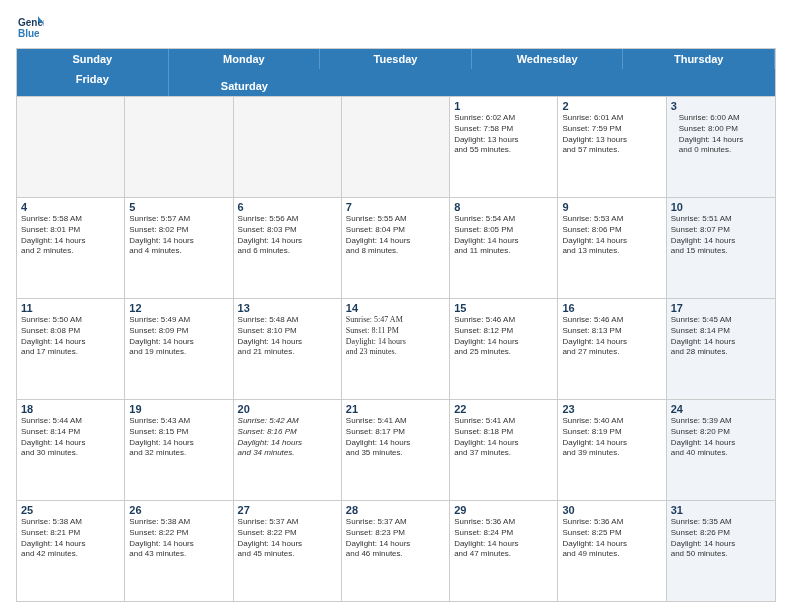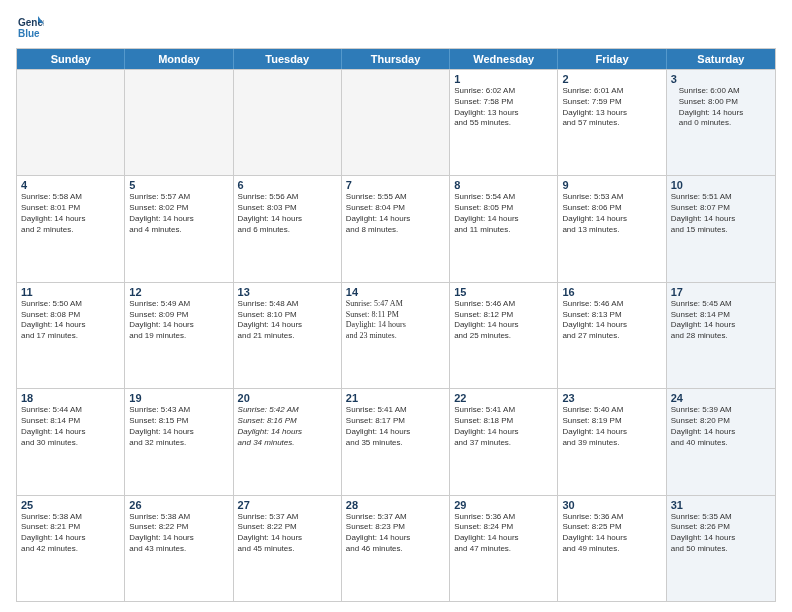--- a/index.html
+++ b/index.html
@@ -54,32 +54,32 @@
       color: #333;
     }
     .calendar {
       flex: 1;
       display: flex;
       flex-direction: column;
       border: 1px solid #ccc;
     }
     .cal-header {
       display: grid;
-      grid-template-columns: repeat(7, 1fr);
+      grid-template-columns: repeat(5, 1fr);
       background: #2e7bb8;
     }
     .cal-header-cell {
       color: #fff;
       font-size: 11px;
       font-weight: bold;
       text-align: center;
       padding: 4px 2px;
       border-right: 1px solid #5599cc;
     }
-    .cal-header-cell:last-child { border-right: none; }
+    .cal-header-cell:last-child { border-right: none; margin-top: 7px; }
     .cal-body {
       flex: 1;
       display: flex;
       flex-direction: column;
     }
     .cal-row {
       flex: 1;
       display: grid;
       grid-template-columns: repeat(7, 1fr);
       border-top: 1px solid #ccc;
@@ -130,22 +130,22 @@
       <div class="main-title"></div>
       <div class="sub-title"></div>
     </div>
   </div>
 
   <div class="calendar">
     <div class="cal-header" id="cal-header">
         <div class="cal-header-cell">Sunday</div>
         <div class="cal-header-cell">Monday</div>
         <div class="cal-header-cell">Tuesday</div>
+        <div class="cal-header-cell">Wednesday</div>
         <div class="cal-header-cell">Thursday</div>
-        <div class="cal-header-cell">Wednesday</div>
         <div class="cal-header-cell">Friday</div>
         <div class="cal-header-cell">Saturday</div>
       </div>
     <div class="cal-body" id="cal-body">
         <div class="cal-row">
           <div class="cal-cell empty"></div>
           <div class="cal-cell empty"></div>
           <div class="cal-cell empty"></div>
           <div class="cal-cell empty"></div>
           <div class="cal-cell">

